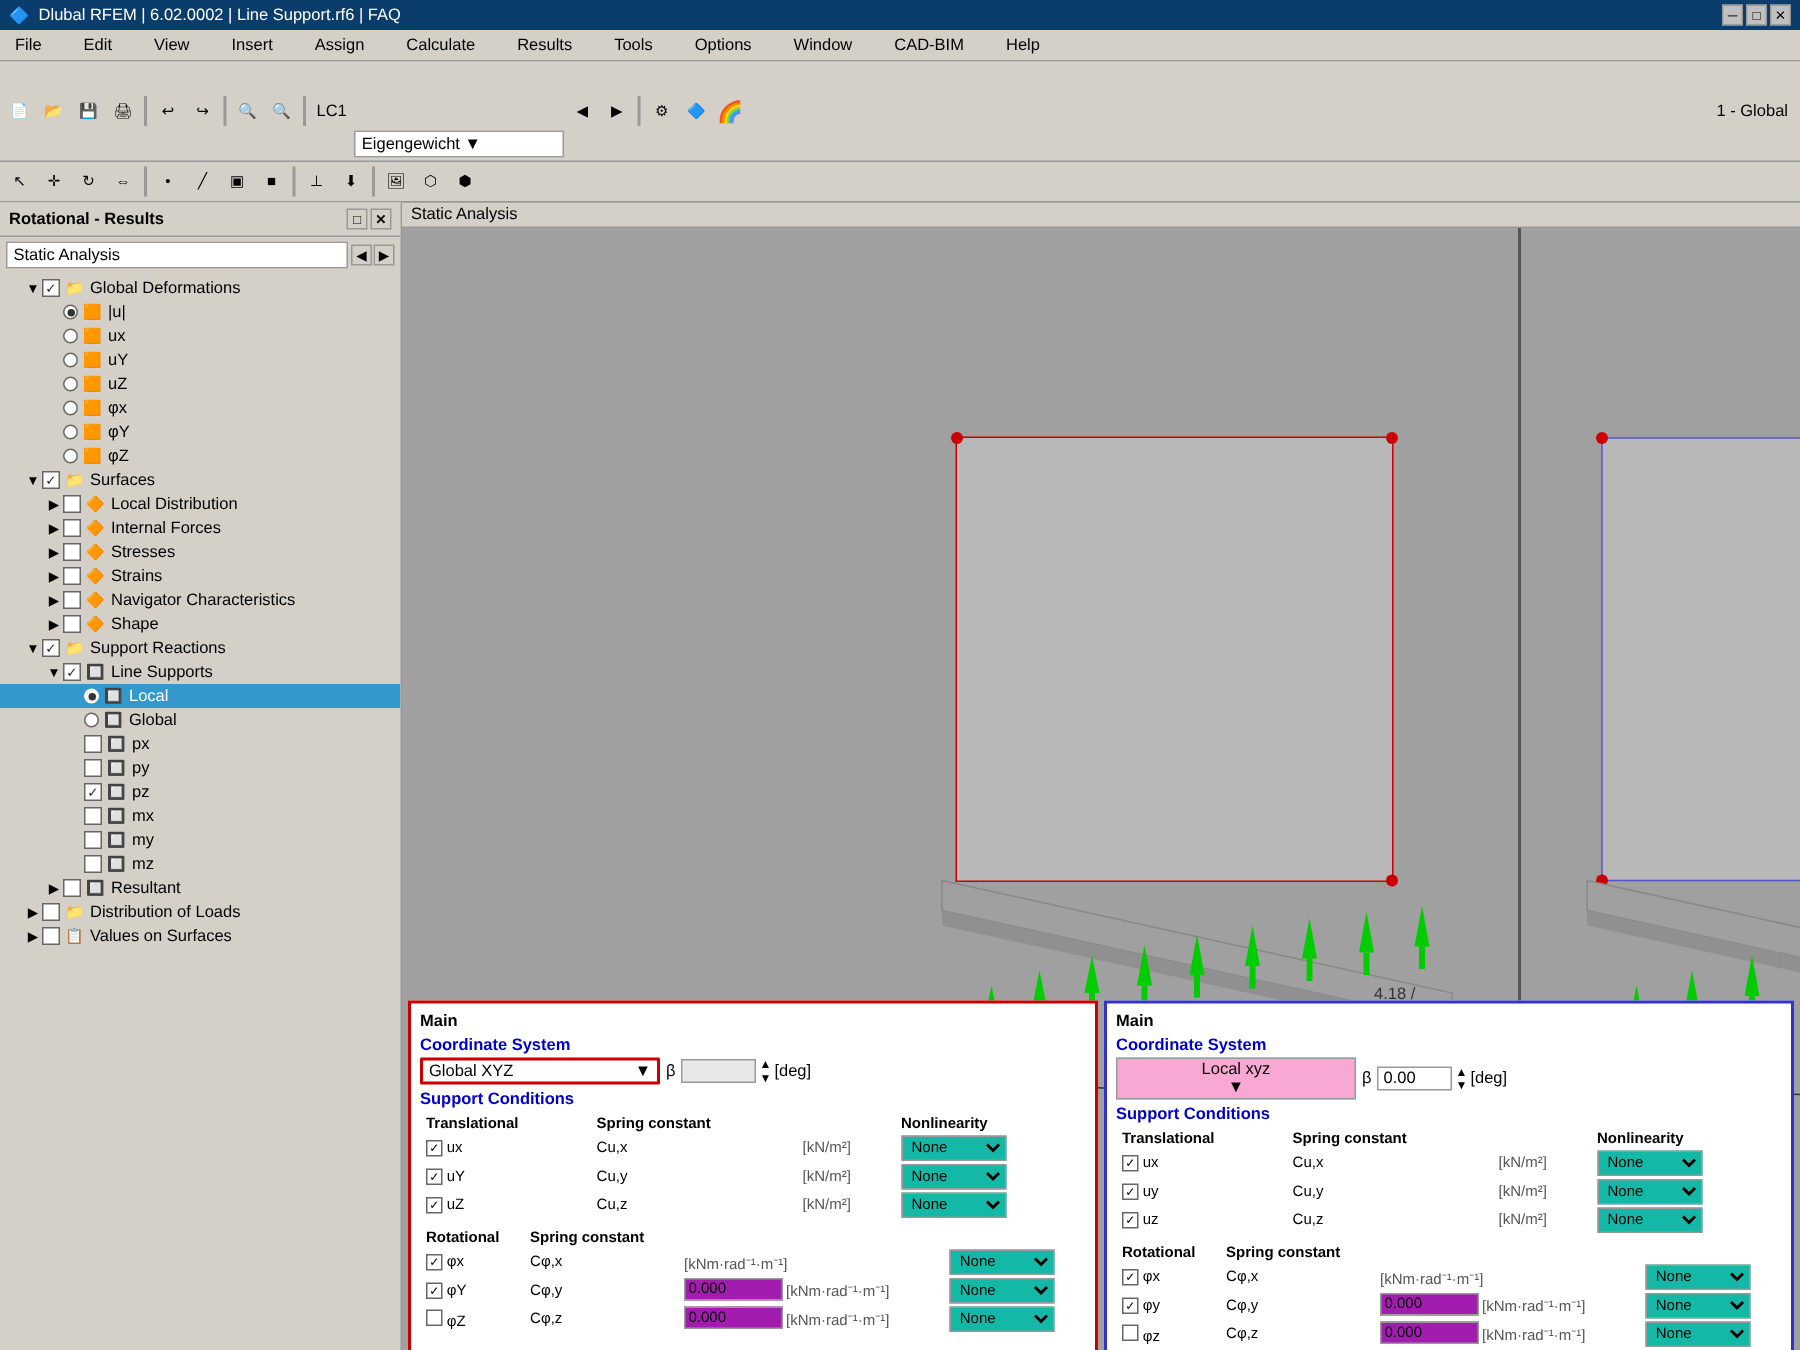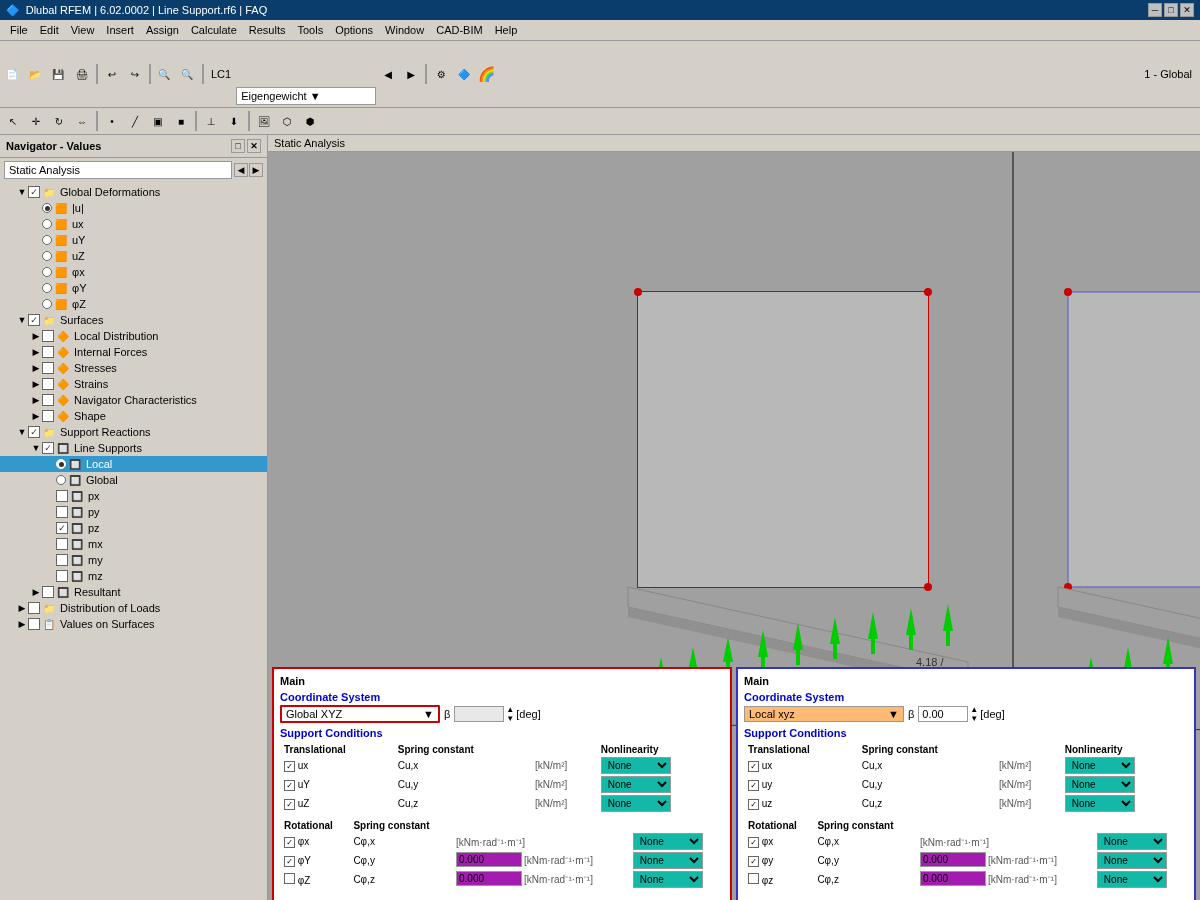--- a/index.html
+++ b/index.html
@@ -5,21 +5,21 @@
     * { margin: 0; padding: 0; box-sizing: border-box; }
     body { width: 1200px; height: 900px; overflow: hidden; font-family: 'Segoe UI', Arial, sans-serif; font-size: 11px; background: #d4d0c8; }
     
     
     .title-bar { background: #0a3d6b; color: white; padding: 3px 6px; font-size: 11px; display: flex; align-items: center; justify-content: space-between; }
     .title-bar-left { display: flex; align-items: center; gap: 6px; }
     .title-bar-buttons { display: flex; gap: 2px; }
     .title-btn { width: 14px; height: 14px; border: 1px solid #999; background: #c0c0c0; font-size: 9px; display: flex; align-items: center; justify-content: center; cursor: pointer; color: black; }
     
     
-    .menu-bar { background: #d4d0c8; border-bottom: 1px solid #999; padding: 2px 4px; display: flex; gap: 0; }
+    .menu-bar { background: #d4d0c8; border-bottom: 1px solid #999; padding: 2px 4px; display: flex; gap: 16px; }
     .menu-item { padding: 2px 6px; font-size: 11px; cursor: pointer; }
     
     
     .toolbar { background: #d4d0c8; border-bottom: 1px solid #999; padding: 2px; display: flex; align-items: center; gap: 1px; flex-wrap: wrap; min-height: 26px; }
     .toolbar-btn { width: 22px; height: 22px; background: #d4d0c8; border: 1px solid transparent; display: flex; align-items: center; justify-content: center; cursor: pointer; font-size: 10px; }
     .toolbar-sep { width: 2px; height: 20px; background: #999; margin: 0 2px; }
     .toolbar-dropdown { background: #fff; border: 1px solid #999; padding: 2px 4px; font-size: 11px; min-width: 120px; margin-top: 44px; }
     
     
     .main-layout { display: flex; height: calc(900px - 85px); }
@@ -135,21 +135,21 @@
   <div class="toolbar-sep"></div>
   <div class="toolbar-btn">🖼</div>
   <div class="toolbar-btn">⬡</div>
   <div class="toolbar-btn">⬢</div>
 </div>
 
 <div class="main-layout">
 
   <div class="navigator">
     <div class="navigator-header">
-      <span>Navigator - Values</span>
+      <span>Rotational - Results</span>
       <div class="navigator-header-controls">
         <div class="nav-ctrl-btn">□</div>
         <div class="nav-ctrl-btn">✕</div>
       </div>
     </div>
 
     <div class="nav-search">
       <div style="display:flex; align-items:center; gap:2px;">
         <input type="text" value="Static Analysis" style="flex: 1 1 0%; border: 1px solid rgb(153, 153, 153); padding: 2px 4px; font-size: 11px;">
         <div style="display:flex; gap:1px;">
@@ -619,21 +619,21 @@
               </tbody>
             </table>
           </div>
         </div>
 
         <div style="flex:1; background:white; border:2px solid #3333cc; padding:6px; overflow:auto; font-size:11px;">
           <div style="font-weight:bold; margin-bottom:4px;">Main</div>
 
           <div style="color:#0000cc; font-size:11px; margin:3px 0 2px 0; font-weight:bold;">Coordinate System</div>
           <div style="display:flex; align-items:center; gap:4px; margin-bottom:4px;">
-            <div style="border:1px solid #999; background:#fdba74; padding:1px 4px; font-size:11px; width:160px; display:flex; align-items:center; justify-content:space-between;">
+            <div style="border:1px solid #999; background:#f9a8d4; padding:1px 4px; font-size:11px; width:160px; display:flex; align-items:center; justify-content:space-between;flex-direction:column;">
               <span>Local xyz</span>
               <span>▼</span>
             </div>
             <span>β</span>
             <div style="display:flex; align-items:center; gap:2px;">
               <input type="text" value="0.00" style="width: 50px; border: 1px solid rgb(153, 153, 153); padding: 1px 3px; font-size: 11px;">
               <span style="display:flex; flex-direction:column;">
                 <span style="font-size:8px; cursor:pointer;">▲</span>
                 <span style="font-size:8px; cursor:pointer;">▼</span>
               </span>

